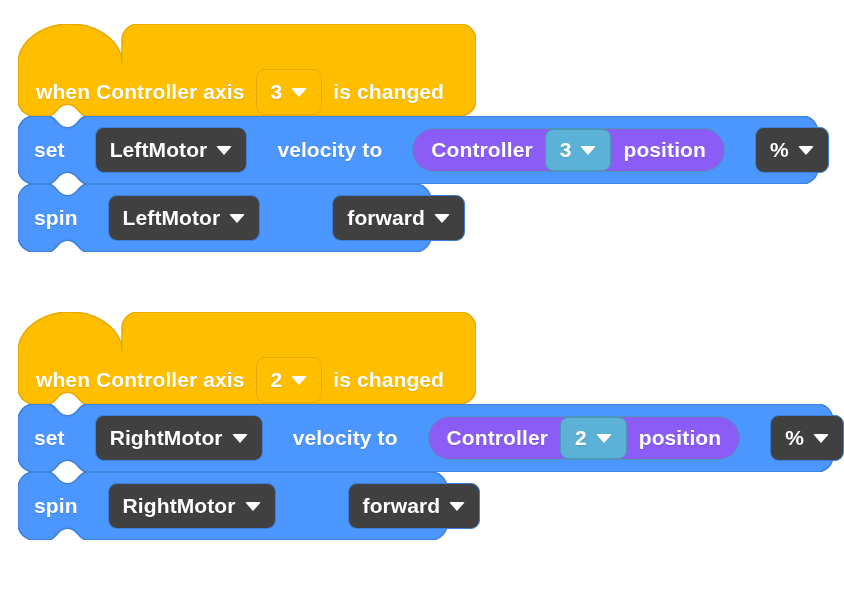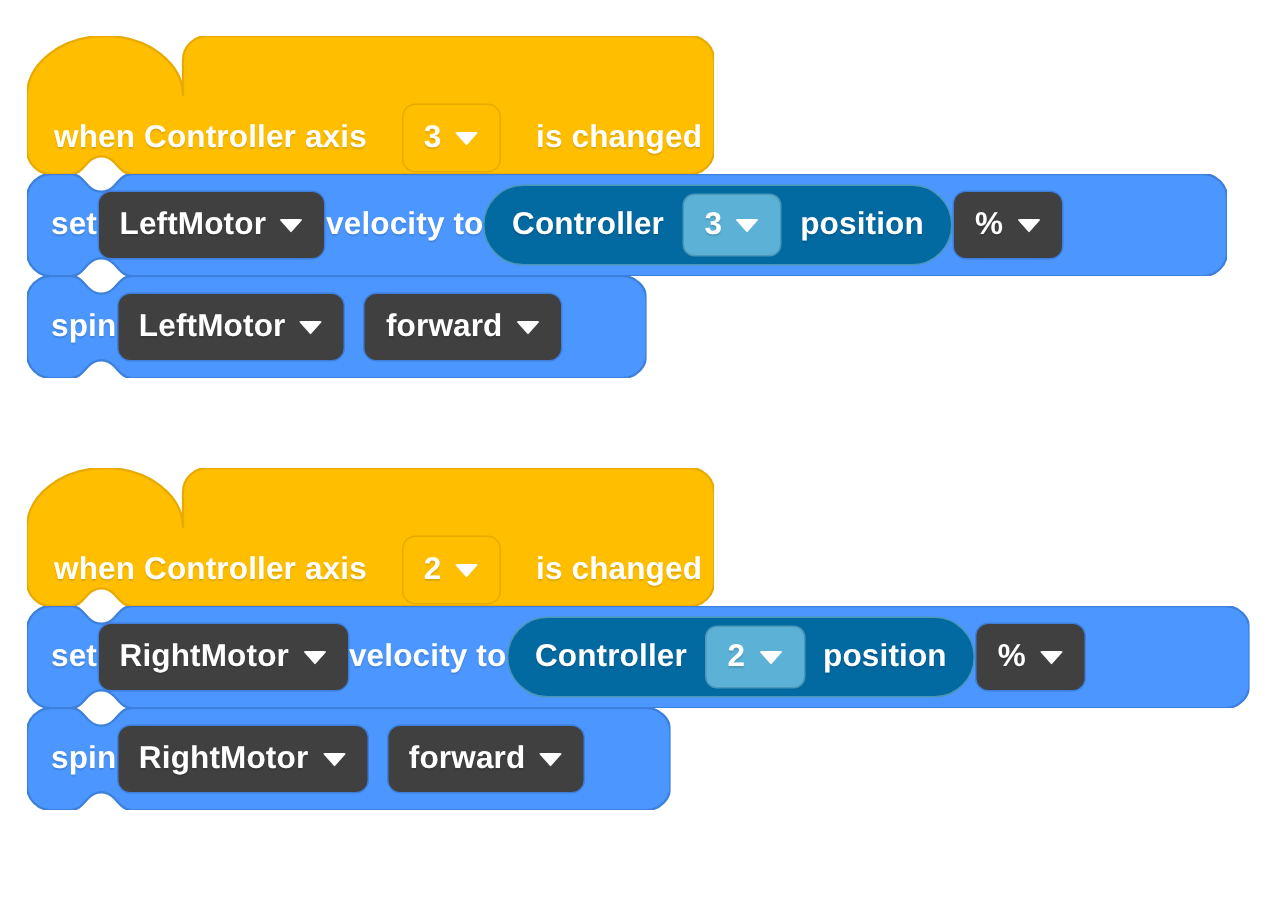--- a/index.html
+++ b/index.html
@@ -45,42 +45,42 @@
     height: 92px;
   }
   .hat-label {
     position: relative;
     z-index: 2;
     display: flex;
     align-items: center;
     height: 48px;
     margin-top: 44px;
     padding-left: 18px;
-    gap: 23px;
+    gap: 11px;
     justify-content: space-between;
   }
 
   
   .stackblock {
     height: 68px;
   }
   .stack-shape {
     position: absolute;
     left: 0;
     top: 0;
     height: 68px;
   }
   .stack-label {
     position: relative;
     z-index: 2;
     display: flex;
     align-items: center;
     height: 68px;
     padding-left: 16px;
-    gap: 0;
+    gap: 30px;
     border-radius: 22px;
   }
 
   
   .txt {
     color: #ffffff;
     font-size: 21px;
     font-weight: bold;
     white-space: nowrap;
     letter-spacing: 0.1px;
@@ -129,23 +129,23 @@
     border-top: 9px solid #ffffff;
     border-radius: 2px;
     flex: 0 0 auto;
   }
 
   
   .reporter {
     display: inline-flex;
     align-items: center;
     gap: 12px;
-    height: 54px;
+    height: 44px;
     padding: 0 18px;
-    background: #0369a1;
+    background: #8b5cf6;
     border: 1.5px solid #4a97b8;
     border-radius: 27px;
     box-sizing: border-box;
     white-space: nowrap;
   }
   .reporter .txt { font-size: 21px; }
 
   .sep { width: 0px; }
 </style>
 </head>

